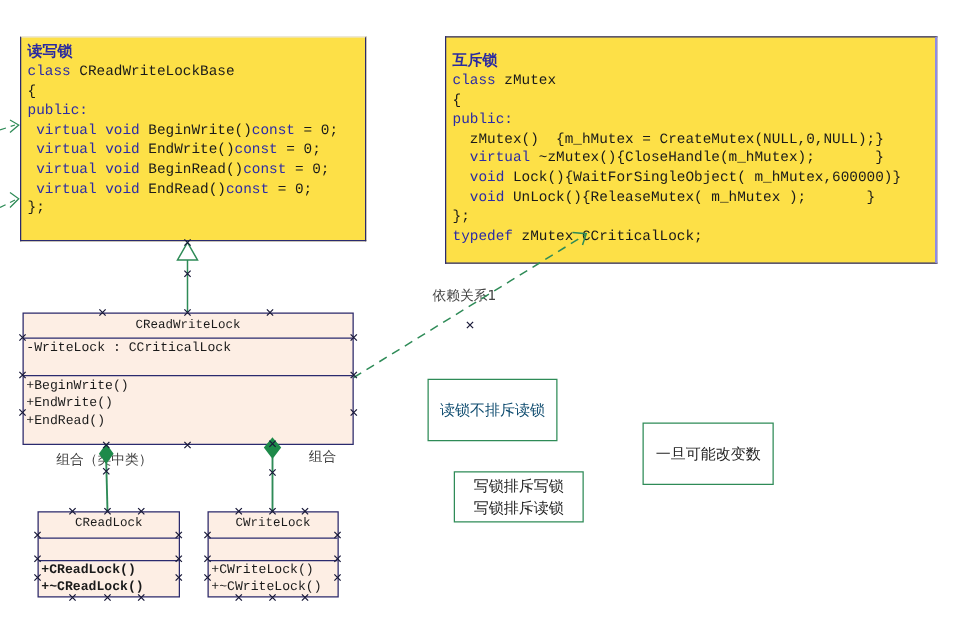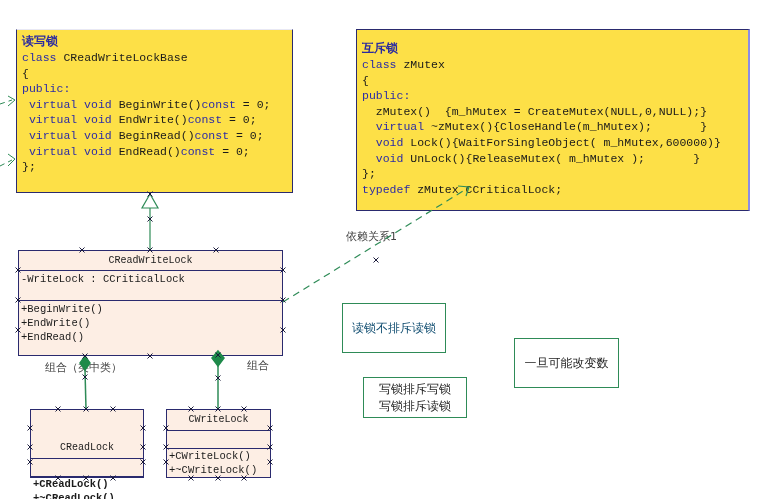--- a/index.html
+++ b/index.html
@@ -43,21 +43,21 @@
       <div class="uml-line">-WriteLock : CCriticalLock</div>
     </div>
   <div class="uml-sec" style="padding-top:1px;" id="rw-ops">
       <div class="uml-line">+BeginWrite()</div>
       <div class="uml-line">+EndWrite()</div>
       <div class="uml-line">+EndRead()</div>
     </div>
 </div>
 
 <div class="abs uml" style="left:30px; top:409px; width:114px; height:69px;">
-  <div class="uml-name" style="height:20px; line-height:20px;margin-top:28px;">CReadLock</div>
+  <div class="uml-name" style="height:20px; line-height:20px;">CReadLock</div>
   <div class="uml-sec" style="height:18px;"></div>
   <div class="uml-sec" style="padding-top:0px;font-weight:bold;" id="rl-ops">
       <div class="uml-line">+CReadLock()</div>
       <div class="uml-line">+~CReadLock()</div>
     </div>
 </div>
 
 <div class="abs uml" style="left:166px; top:409px; width:105px; height:69px;">
   <div class="uml-name" style="height:20px; line-height:20px;">CWriteLock</div>
   <div class="uml-sec" style="height:18px;"></div>

